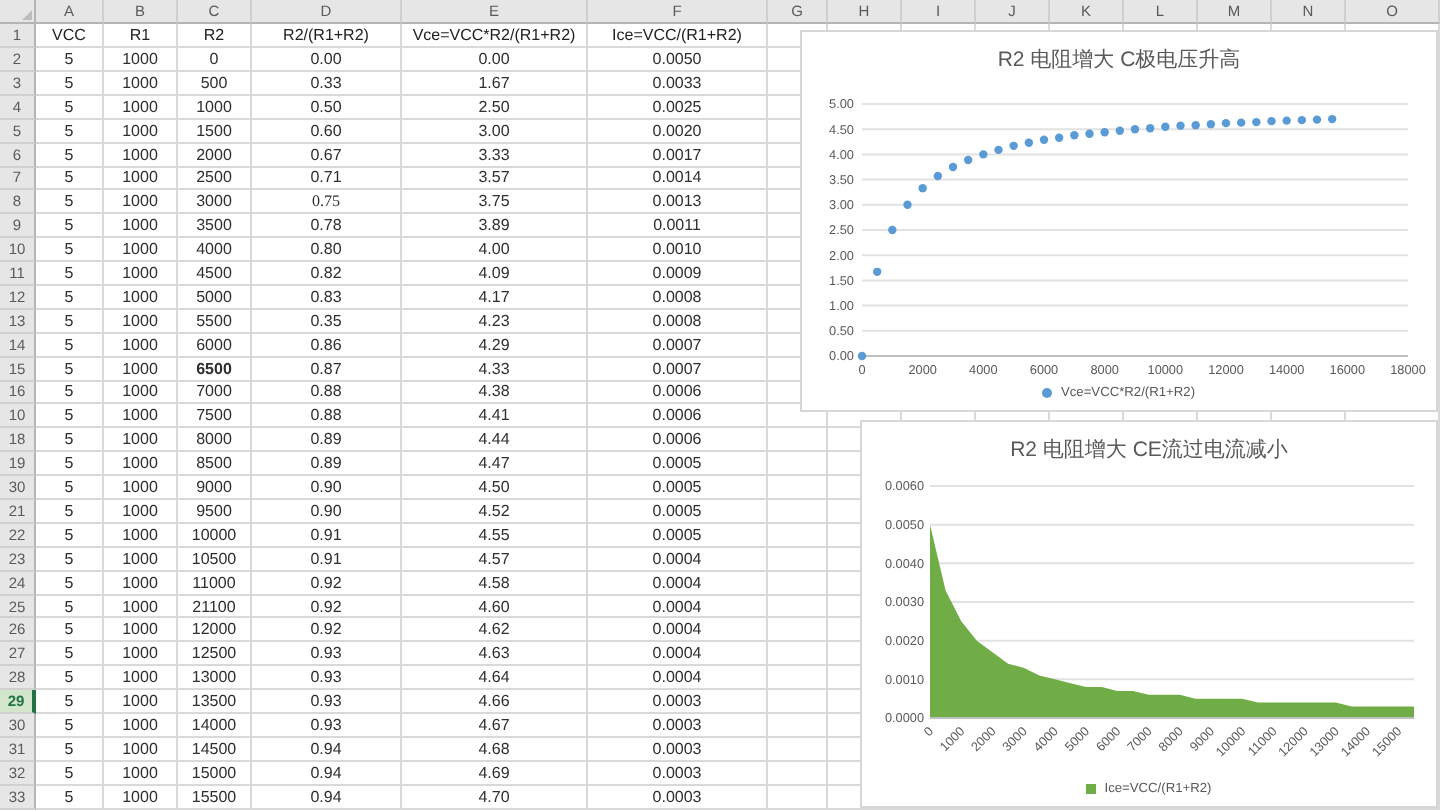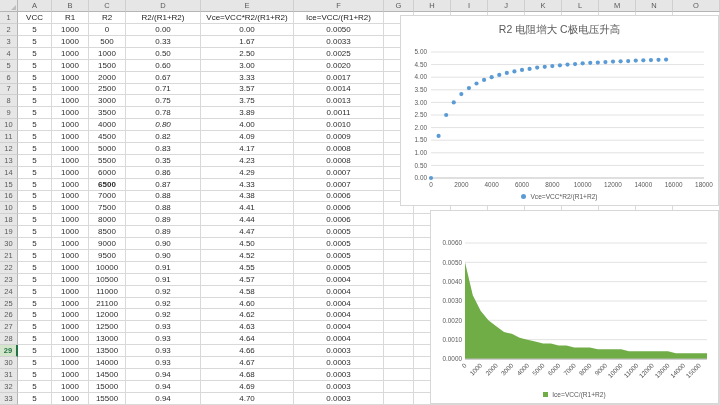--- a/index.html
+++ b/index.html
@@ -206,21 +206,21 @@
       <div class="cell" style="width: 37px;"></div>
       <div class="cell" style="width: 37px;"></div>
       <div class="cell" style="width: 37px;"></div>
       <div class="cell" style="width: 47px;"></div>
     </div>
     <div class="row">
       <div class="rn">8</div>
       <div class="cell" style="width: 34px;">5</div>
       <div class="cell" style="width: 37px;">1000</div>
       <div class="cell" style="width: 37px;">3000</div>
-      <div class="cell" style="width: 75px;">0.75</div>
+      <div class="cell" style="width: 75px; font-family: Liberation Serif, serif;">0.75</div>
       <div class="cell" style="width: 93px;">3.75</div>
       <div class="cell" style="width: 90px;">0.0013</div>
       <div class="cell" style="width: 30px;"></div>
       <div class="cell" style="width: 37px;"></div>
       <div class="cell" style="width: 37px;"></div>
       <div class="cell" style="width: 37px;"></div>
       <div class="cell" style="width: 37px;"></div>
       <div class="cell" style="width: 37px;"></div>
       <div class="cell" style="width: 37px;"></div>
       <div class="cell" style="width: 37px;"></div>
@@ -242,21 +242,21 @@
       <div class="cell" style="width: 37px;"></div>
       <div class="cell" style="width: 37px;"></div>
       <div class="cell" style="width: 37px;"></div>
       <div class="cell" style="width: 47px;"></div>
     </div>
     <div class="row">
       <div class="rn">10</div>
       <div class="cell" style="width: 34px;">5</div>
       <div class="cell" style="width: 37px;">1000</div>
       <div class="cell" style="width: 37px;">4000</div>
-      <div class="cell" style="width: 75px; font-style: italic;">0.80</div>
+      <div class="cell" style="width: 75px;">0.80</div>
       <div class="cell" style="width: 93px;">4.00</div>
       <div class="cell" style="width: 90px;">0.0010</div>
       <div class="cell" style="width: 30px;"></div>
       <div class="cell" style="width: 37px;"></div>
       <div class="cell" style="width: 37px;"></div>
       <div class="cell" style="width: 37px;"></div>
       <div class="cell" style="width: 37px;"></div>
       <div class="cell" style="width: 37px;"></div>
       <div class="cell" style="width: 37px;"></div>
       <div class="cell" style="width: 37px;"></div>
@@ -746,20 +746,21 @@
       <circle cx="257.5" cy="43.812" r="2.1" fill="#5b9bd5"></circle>
       <circle cx="265.08333333333337" cy="43.55999999999999" r="2.1" fill="#5b9bd5"></circle>
     </svg>
   <div class="legend">
     <span class="lg-dot" id="lg1m" style="background: rgb(91, 155, 213);"></span>
     <span>Vce=VCC*R2/(R1+R2)</span>
   </div>
 </div>
 
 <div class="chart" id="chart2">
+  <div class="chart-title">R2 电阻增大 CE流过电流减小</div>
   <svg id="svg2" width="287" height="192" viewBox="0 0 287 192">
       <line x1="34" y1="148" x2="276" y2="148" stroke="#bfbfbf" stroke-width="1"></line>
       <text x="31" y="150.2" text-anchor="end" class="tick">0.0000</text>
       <line x1="34" y1="128.66666666666666" x2="276" y2="128.66666666666666" stroke="#e2e2e2" stroke-width="1"></line>
       <text x="31" y="130.86666666666665" text-anchor="end" class="tick">0.0010</text>
       <line x1="34" y1="109.33333333333334" x2="276" y2="109.33333333333334" stroke="#e2e2e2" stroke-width="1"></line>
       <text x="31" y="111.53333333333335" text-anchor="end" class="tick">0.0020</text>
       <line x1="34" y1="90" x2="276" y2="90" stroke="#e2e2e2" stroke-width="1"></line>
       <text x="31" y="92.2" text-anchor="end" class="tick">0.0030</text>
       <line x1="34" y1="70.66666666666667" x2="276" y2="70.66666666666667" stroke="#e2e2e2" stroke-width="1"></line>

